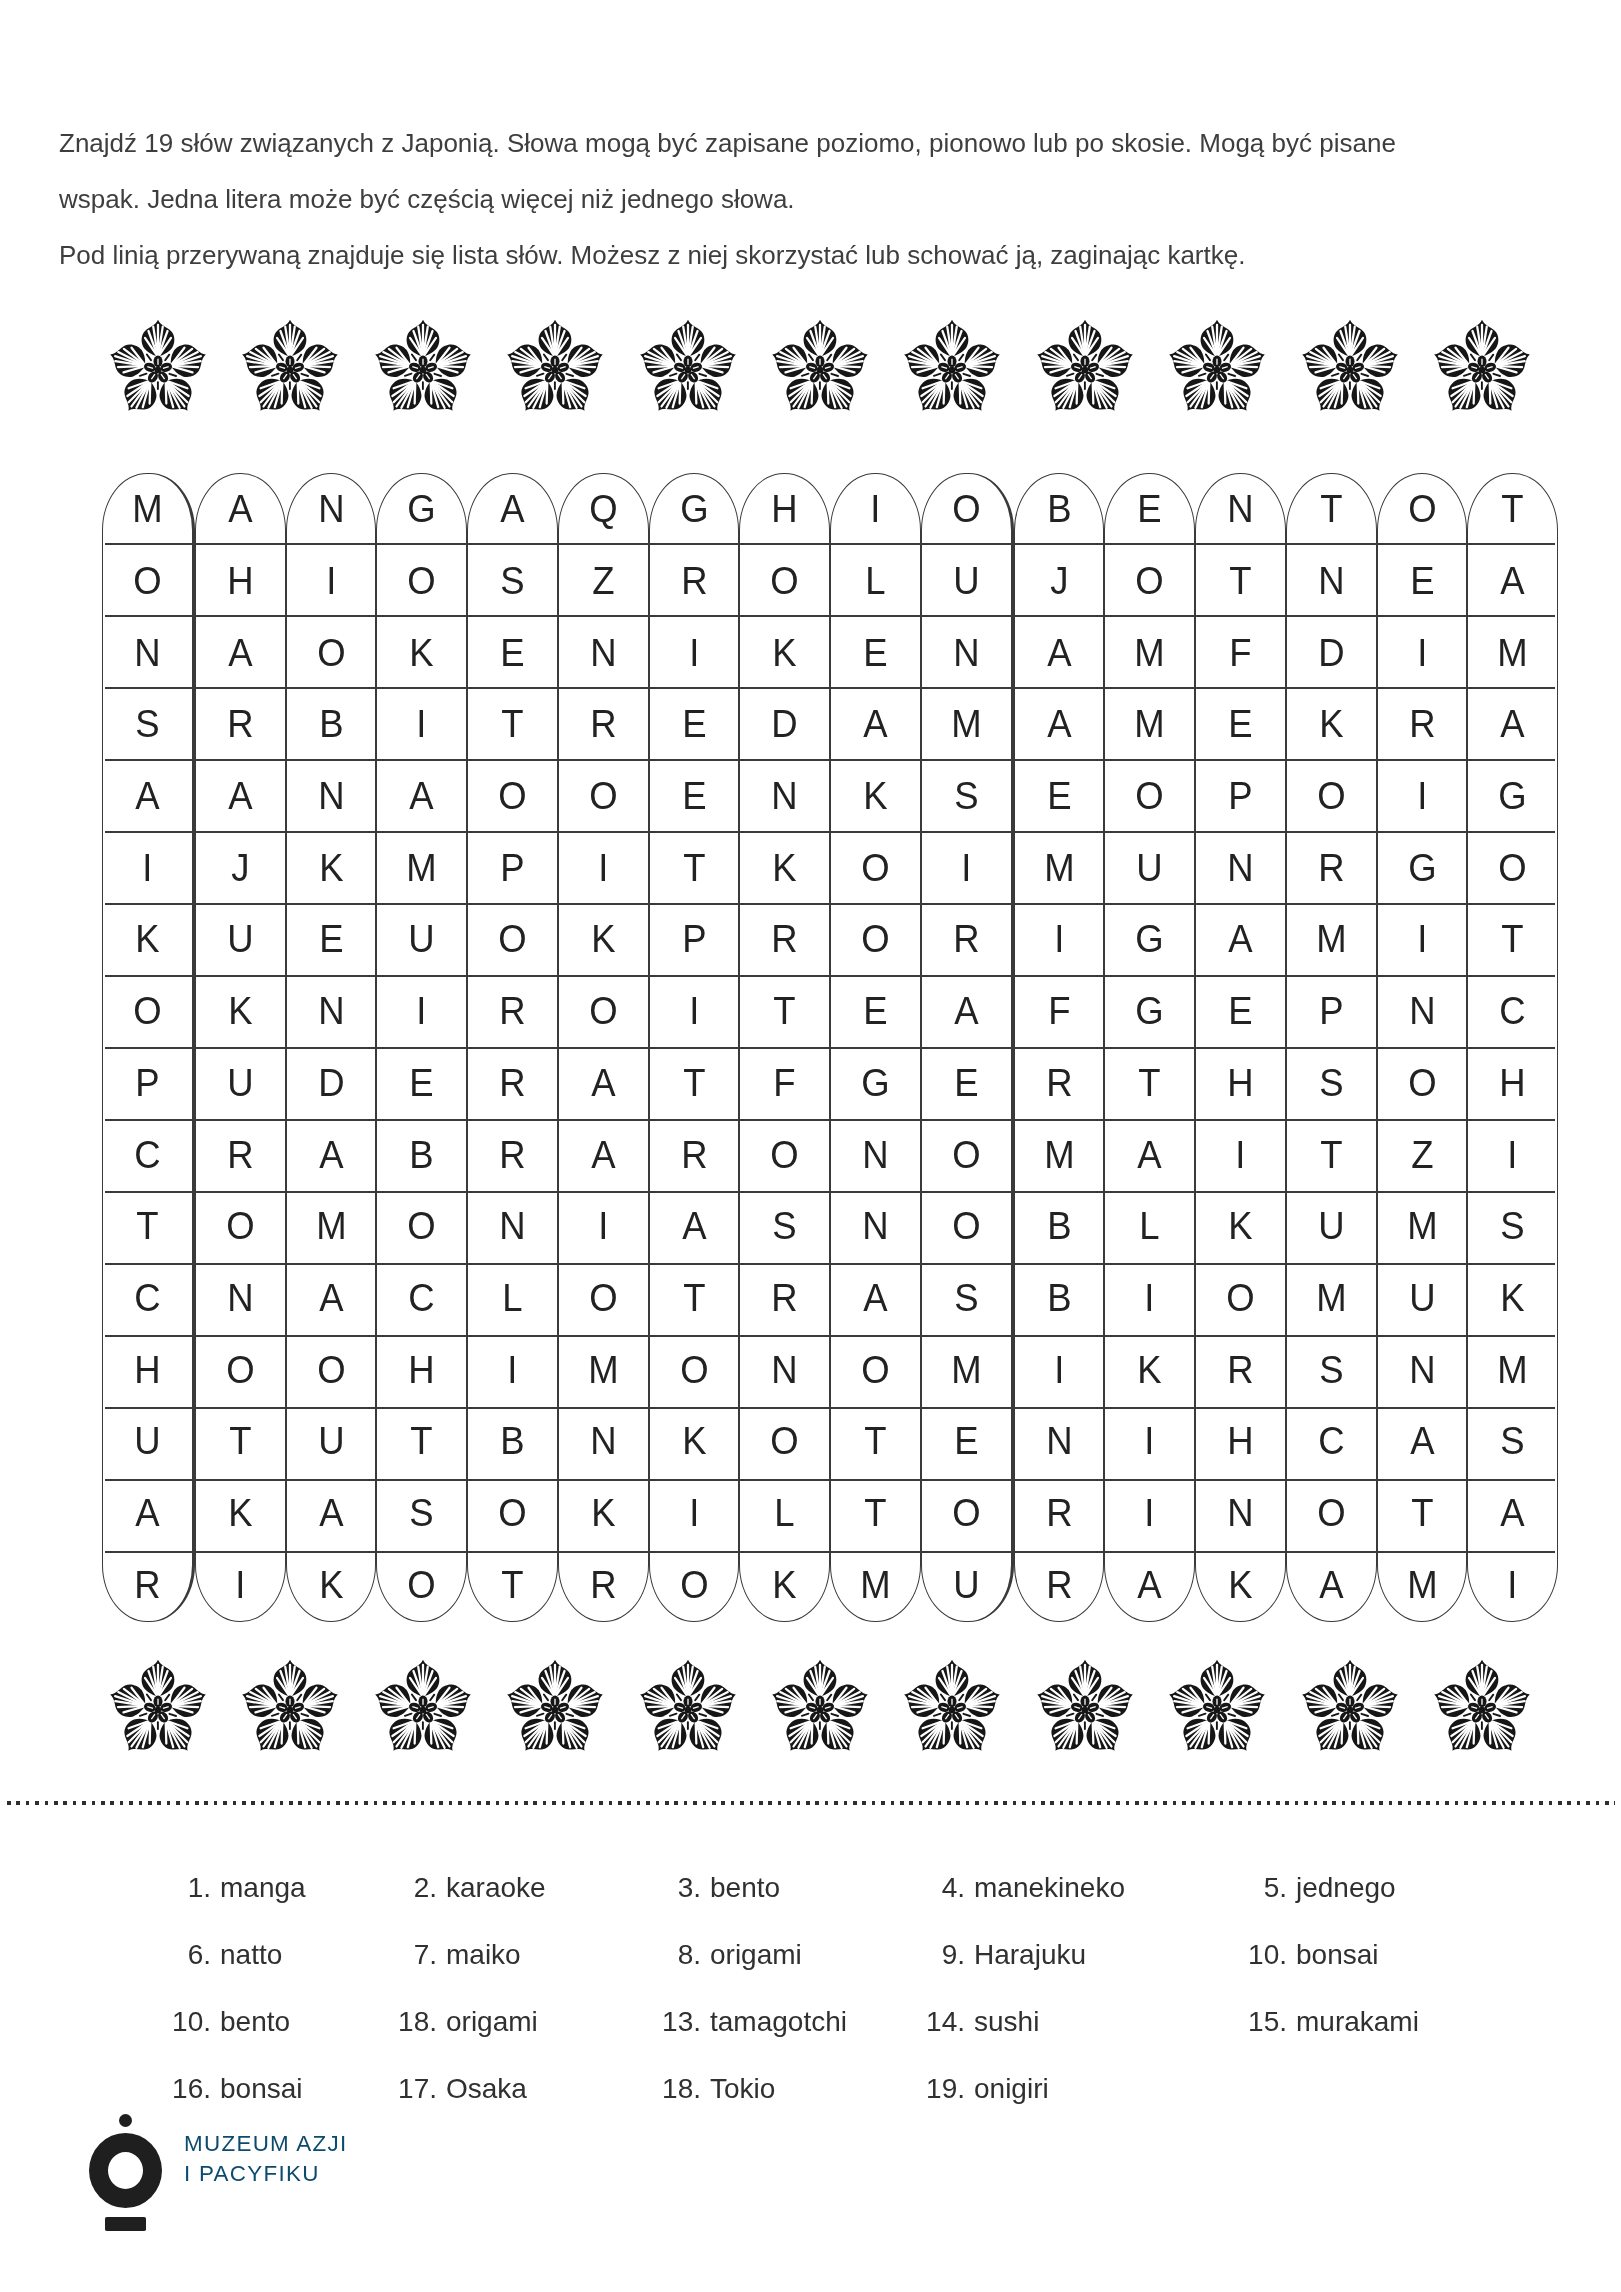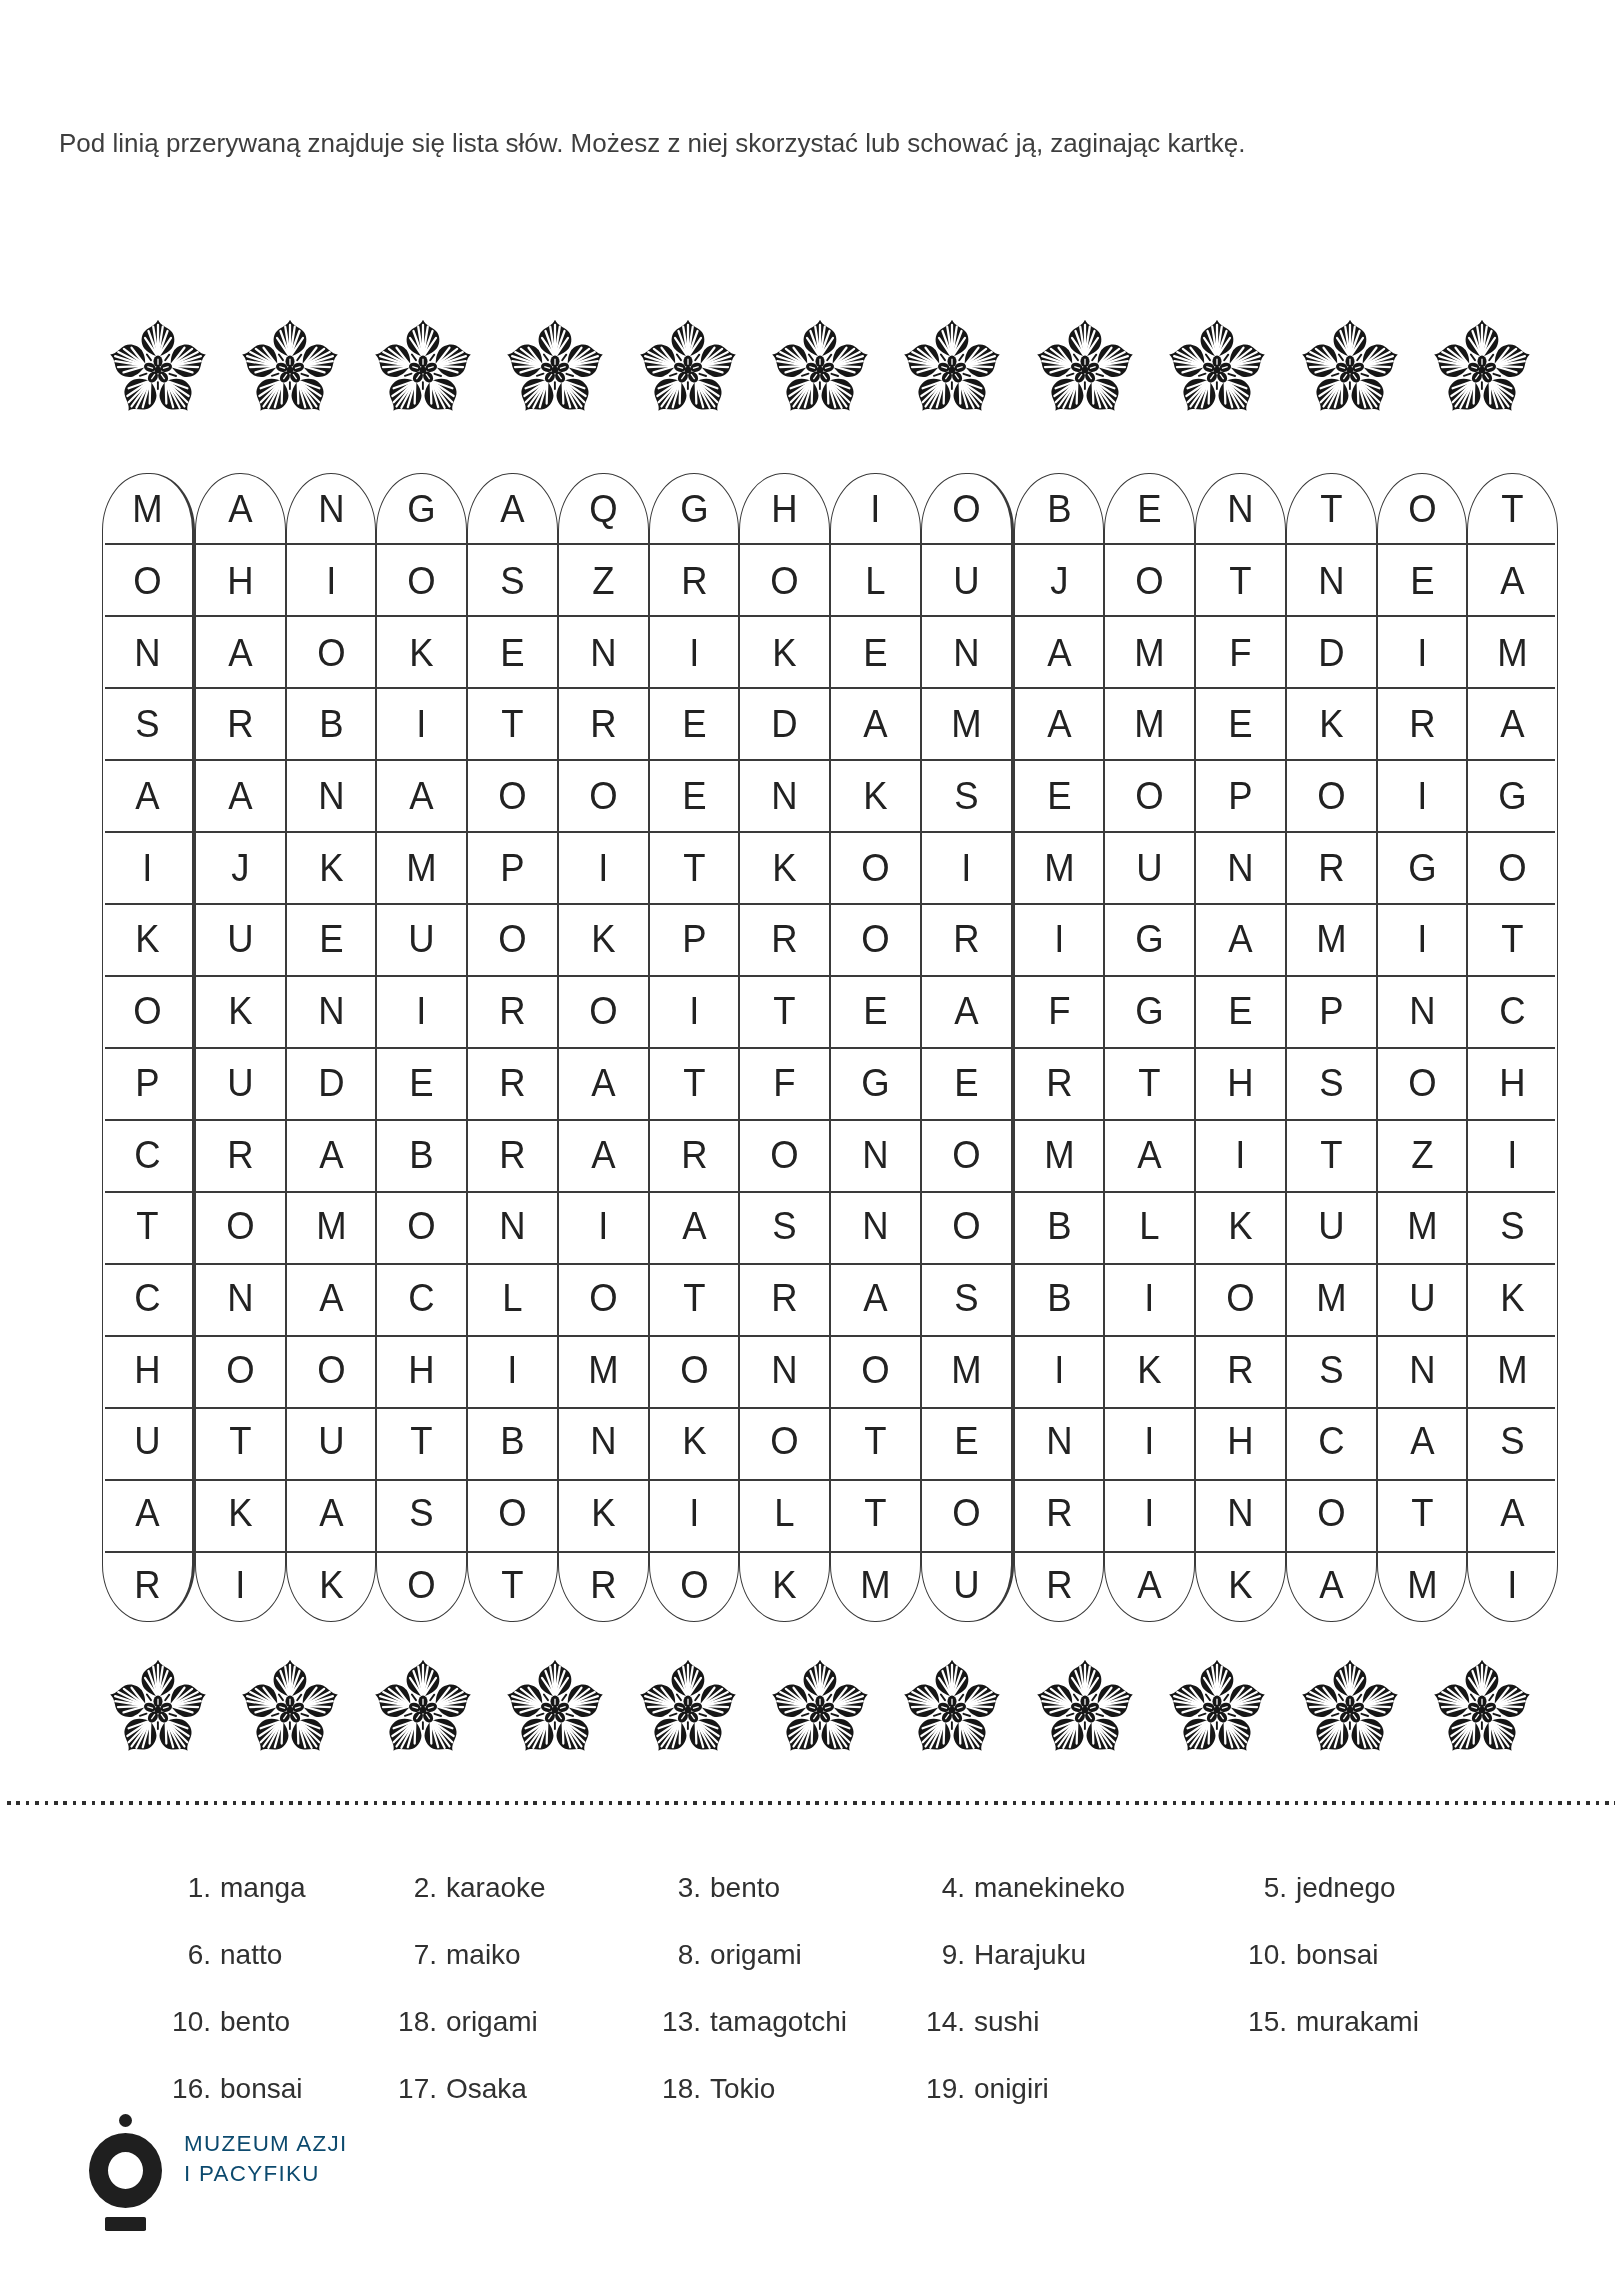--- a/index.html
+++ b/index.html
@@ -69,20 +69,22 @@
       <use href="#flower-unit" transform="rotate(216 60 60)"></use>
       <use href="#flower-unit" transform="rotate(288 60 60)"></use>
       <circle cx="60" cy="60" r="3.8" fill="currentColor"></circle>
     </symbol>
   </defs>
 </svg>
 
 <div>
 
   <div class="instructions">
+    <p>Znajdź 19 słów związanych z Japonią. Słowa mogą być zapisane poziomo, pionowo lub po skosie. Mogą być pisane</p>
+    <p>wspak. Jedna litera może być częścią więcej niż jednego słowa.</p>
     <p>Pod linią przerywaną znajduje się lista słów. Możesz z niej skorzystać lub schować ją, zaginając kartkę.</p>
   </div>
 
   <div class="flower-row top">
       <svg class="flower" viewBox="0 0 116 118" width="104" height="106">
         <use href="#flower"></use>
       </svg>
       <svg class="flower" viewBox="0 0 116 118" width="104" height="106">
         <use href="#flower"></use>
       </svg>

